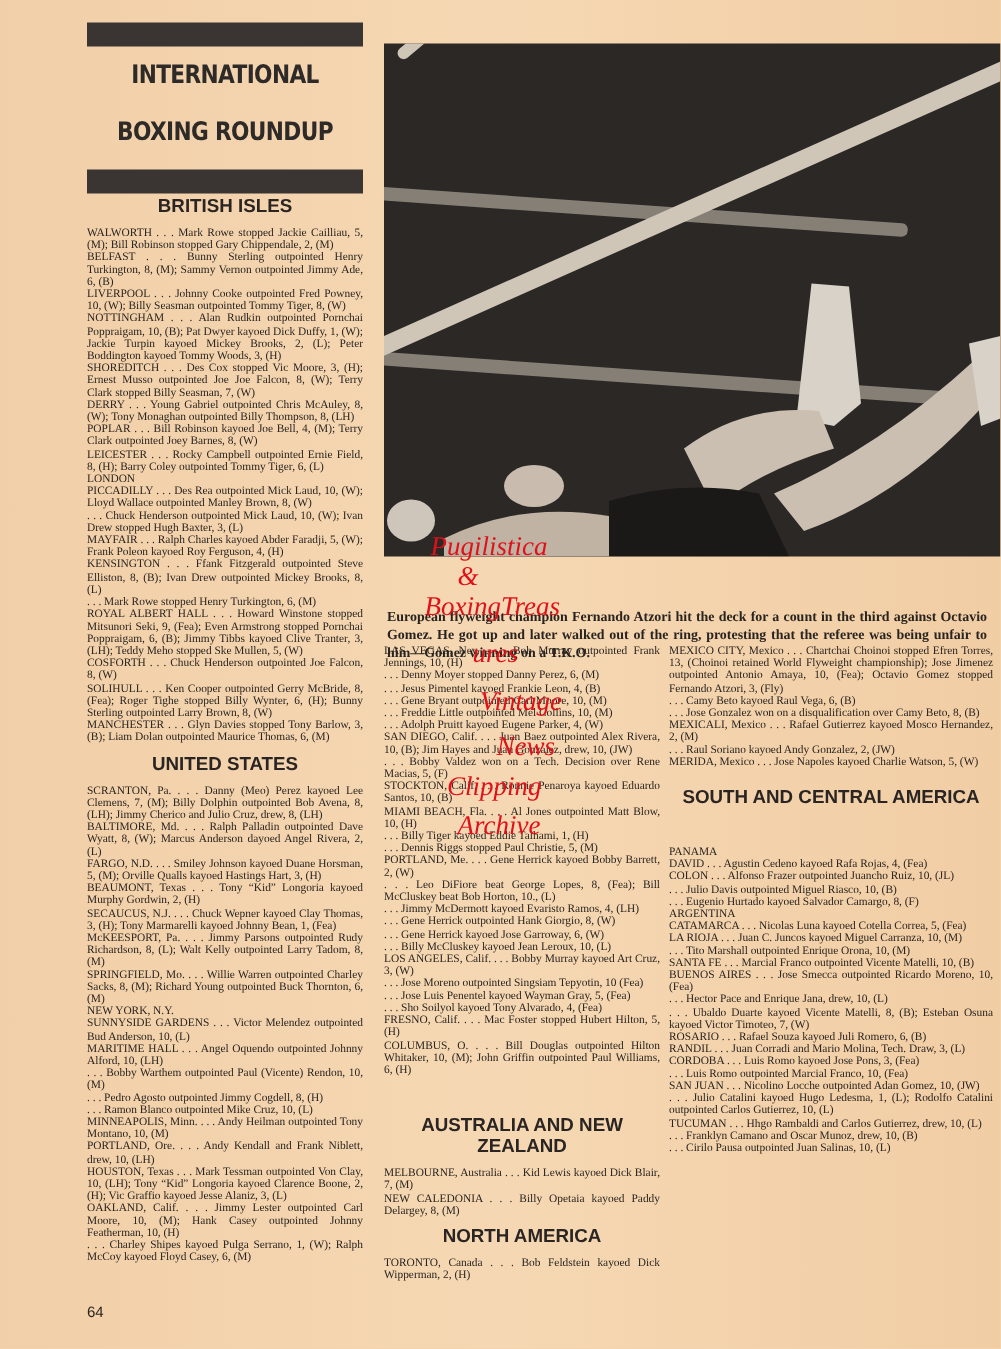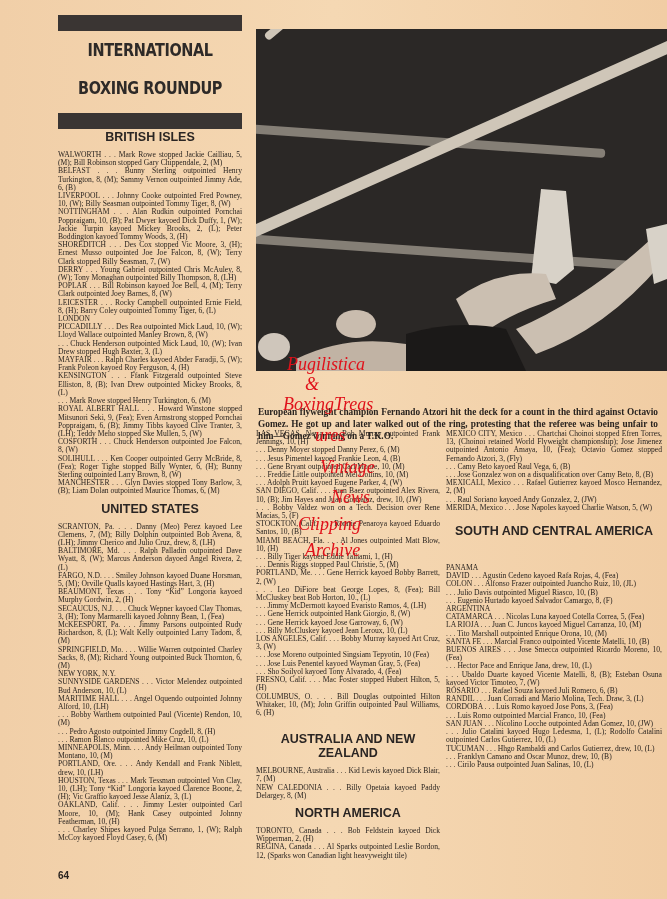--- a/index.html
+++ b/index.html
@@ -39,21 +39,21 @@
   .rope { position: absolute; background: #cfc6b8; height: 9px; transform-origin: left center; border-radius: 4px; }
   .caption {
     position: absolute; left: 258px; top: 378px; width: 400px;
     font-family: "Liberation Serif", serif; font-weight: bold;
     font-size: 9.3px; line-height: 12px; text-align: justify; color: #2a2420; margin-top: 28px;
   }
   .watermark {
     position: absolute; color: #e0111a; font-family: "Liberation Serif", serif;
     font-style: italic; font-size: 18px; line-height: 24px; pointer-events: none;
   }
-  .page-num { position: absolute; left: 58px; top: 870px; font-family: "Liberation Sans", sans-serif; font-weight: bold; font-size: 10px; }
+  .page-num { position: absolute; left: 58px; top: 870px; font-family: "Liberation Sans", sans-serif; font-weight: normal; font-size: 10px; }
 </style>
 </head>
 <body>
 
 <div class="page">
 
   <div class="bar top"></div>
   <div class="title-line l1">INTERNATIONAL</div>
   <div class="title-line l2">BOXING ROUNDUP</div>
   <div class="bar bottom"></div>
@@ -142,29 +142,28 @@
         <p class="entry">. . . Gene Herrick outpointed Hank Giorgio, 8, (W)</p>
         <p class="entry">. . . Gene Herrick kayoed Jose Garroway, 6, (W)</p>
         <p class="entry">. . . Billy McCluskey kayoed Jean Leroux, 10, (L)</p>
         <p class="entry">LOS ANGELES, Calif. . . . Bobby Murray kayoed Art Cruz, 3, (W)</p>
         <p class="entry">. . . Jose Moreno outpointed Singsiam Tepyotin, 10 (Fea)</p>
         <p class="entry">. . . Jose Luis Penentel kayoed Wayman Gray, 5, (Fea)</p>
         <p class="entry">. . . Sho Soilyol kayoed Tony Alvarado, 4, (Fea)</p>
         <p class="entry">FRESNO, Calif. . . . Mac Foster stopped Hubert Hilton, 5, (H)</p>
         <p class="entry">COLUMBUS, O. . . . Bill Douglas outpointed Hilton Whitaker, 10, (M); John Griffin outpointed Paul Williams, 6, (H)</p>
       </div>
-    <div class="section-head" style="margin-top:15px">AUSTRALIA AND NEW ZEALAND</div>
+    <div class="section-head" style="margin-top:26px">AUSTRALIA AND NEW ZEALAND</div>
     <div class="text-block">
         <p class="entry">MELBOURNE, Australia . . . Kid Lewis kayoed Dick Blair, 7, (M)</p>
         <p class="entry">NEW CALEDONIA . . . Billy Opetaia kayoed Paddy Delargey, 8, (M)</p>
       </div>
     <div class="section-head">NORTH AMERICA</div>
     <div class="text-block">
         <p class="entry">TORONTO, Canada . . . Bob Feldstein kayoed Dick Wipperman, 2, (H)</p>
-        <p class="entry">REGINA, Canada . . . Al Sparks outpointed Leslie Bordon, 12, (Sparks won Canadian light heavyweight tile)</p>
       </div>
   </div>
 
   <div class="col" id="col3">
     <div class="text-block">
         <p class="entry">MEXICO CITY, Mexico . . . Chartchai Choinoi stopped Efren Torres, 13, (Choinoi retained World Flyweight championship); Jose Jimenez outpointed Antonio Amaya, 10, (Fea); Octavio Gomez stopped Fernando Atzori, 3, (Fly)</p>
         <p class="entry">. . . Camy Beto kayoed Raul Vega, 6, (B)</p>
         <p class="entry">. . . Jose Gonzalez won on a disqualification over Camy Beto, 8, (B)</p>
         <p class="entry">MEXICALI, Mexico . . . Rafael Gutierrez kayoed Mosco Hernandez, 2, (M)</p>
         <p class="entry">. . . Raul Soriano kayoed Andy Gonzalez, 2, (JW)</p>

